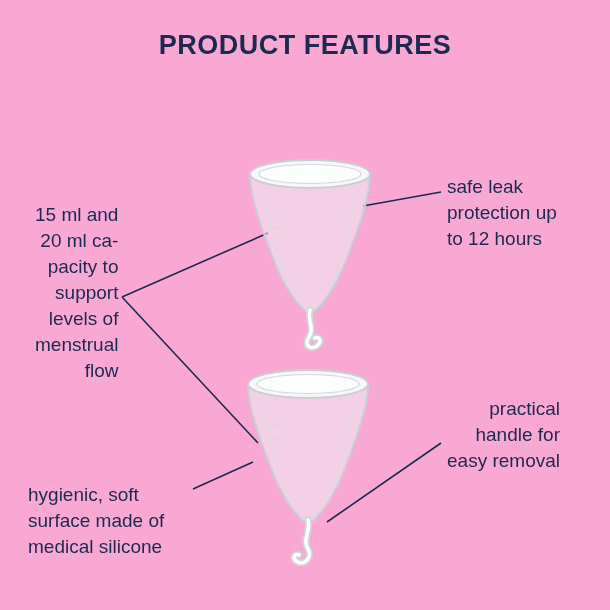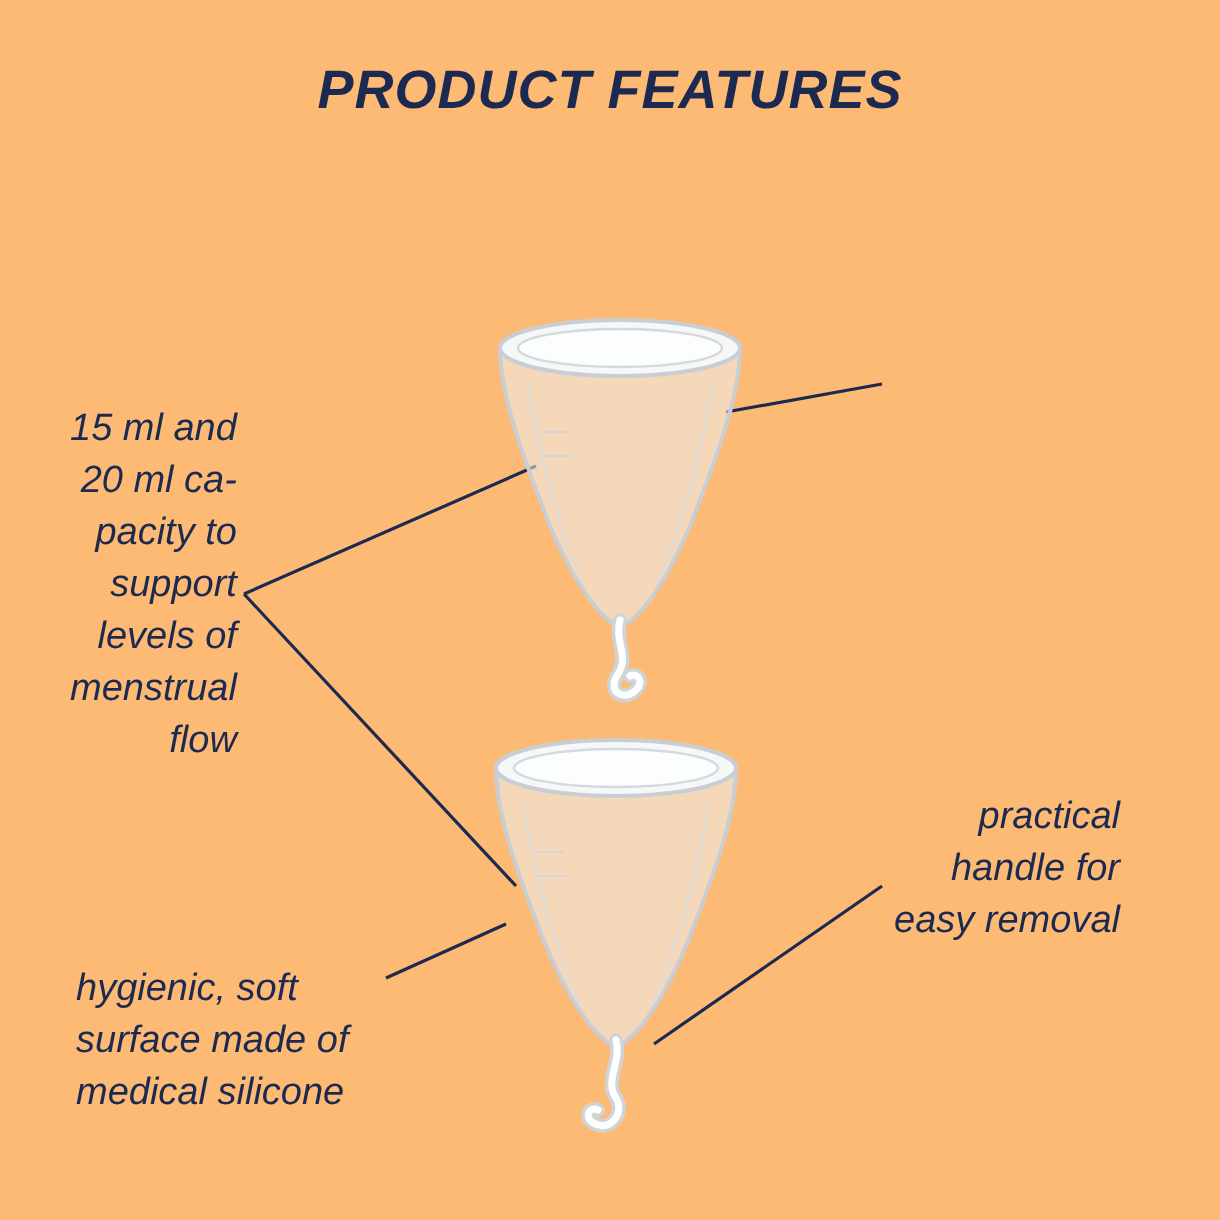--- a/index.html
+++ b/index.html
@@ -5,45 +5,44 @@
   :root{
     --text:#1c2950;
     --line:#1c2950;
     --cup-outline:#c9ced4;
     --cup-fill:#eef1f3;
   }
   html,body{margin:0;padding:0;background:#fff;}
   .canvas{
     position:relative;
     width:610px;height:610px;
-    background:#fdba74;
+    background:#f9a8d4;
     overflow:hidden;
     font-family:"Liberation Sans", sans-serif;
     color:var(--text);
-    font-style:italic;
   }
   .title{
     position:absolute;
     top:30px;left:0;width:610px;
     text-align:center;
     font-size:27px;
     font-weight:bold;
     letter-spacing:0.5px;
     color:var(--text);
   }
   .label{
     position:absolute;
     font-size:19px;
     line-height:26px;
     white-space:pre-line;
     color:var(--text);
   }
   .label-capacity{left:35px;top:202px;text-align:right;}
   .label-leak{left:447px;top:174px;}
-  .label-surface{left:38px;top:482px;}
+  .label-surface{left:28px;top:482px;}
   .label-handle{left:447px;top:396px;text-align:right;}
   svg.scene{position:absolute;left:0;top:0;}
   .connector{stroke:var(--line);stroke-width:1.6;}
   .cup-stroke{fill:none;stroke:var(--cup-outline);stroke-width:2;stroke-linecap:round;}
   .cup-stroke-thin{fill:none;stroke:#d8dde1;stroke-width:1.1;stroke-linecap:round;opacity:.85;}
   .cup-fill{fill:var(--cup-fill);opacity:.55;stroke:none;}
   .rim-outer{fill:#f5f7f8;stroke:var(--cup-outline);stroke-width:2;}
   .rim-inner{fill:#ffffff;fill-opacity:.7;stroke:#d4d9dd;stroke-width:1.2;}
   .mark{stroke:#d2d7db;stroke-width:1.1;opacity:.9;}
   .stem-outer{fill:none;stroke:#cfd4d8;stroke-width:7;stroke-linecap:round;stroke-linejoin:round;}
@@ -97,20 +96,23 @@
     </g>
   </svg>
 
   <div class="label label-capacity">15 ml and
 20 ml ca-
 pacity to
 support
 levels of
 menstrual
 flow</div>
+  <div class="label label-leak">safe leak
+protection up
+to 12 hours</div>
   <div class="label label-surface">hygienic, soft
 surface made of
 medical silicone</div>
   <div class="label label-handle">practical
 handle for
 easy removal</div>
 
 </div>
 
 </body></html>

